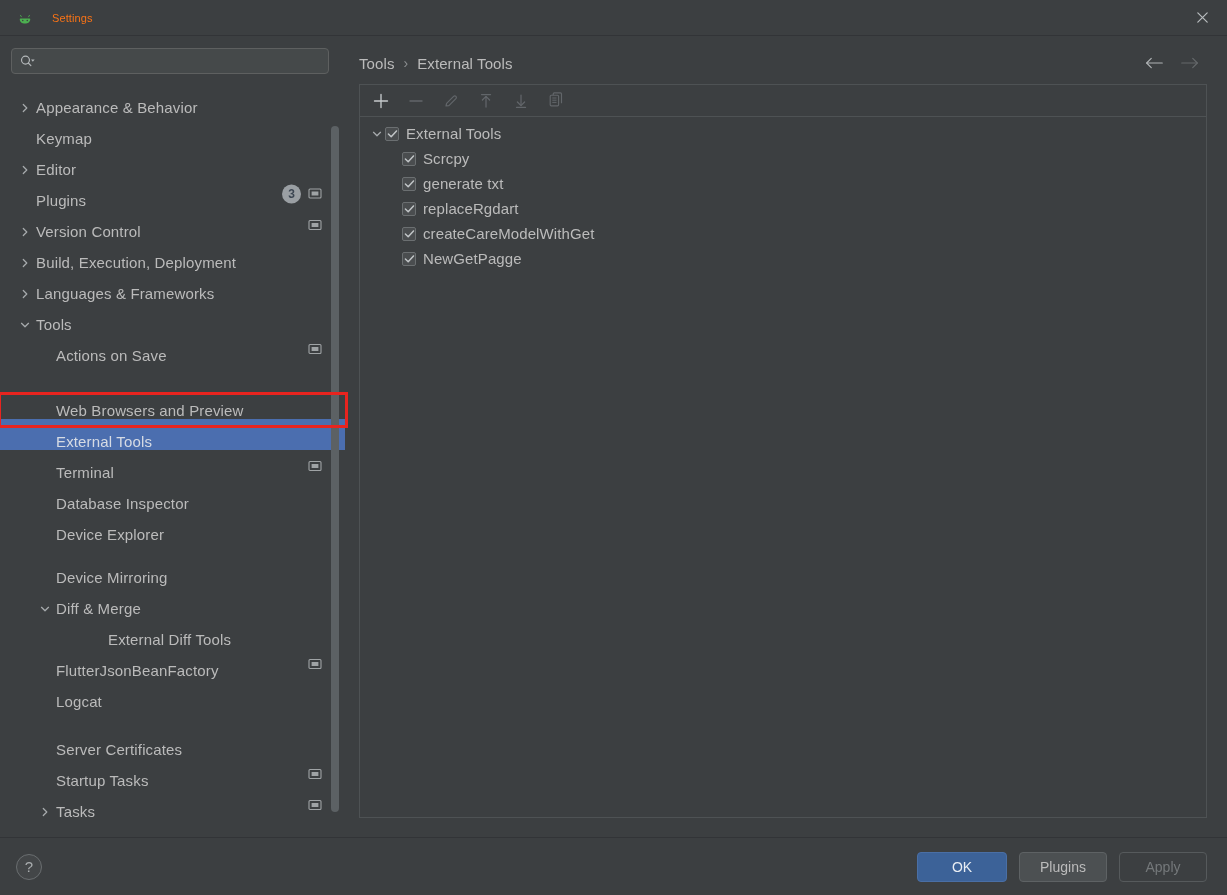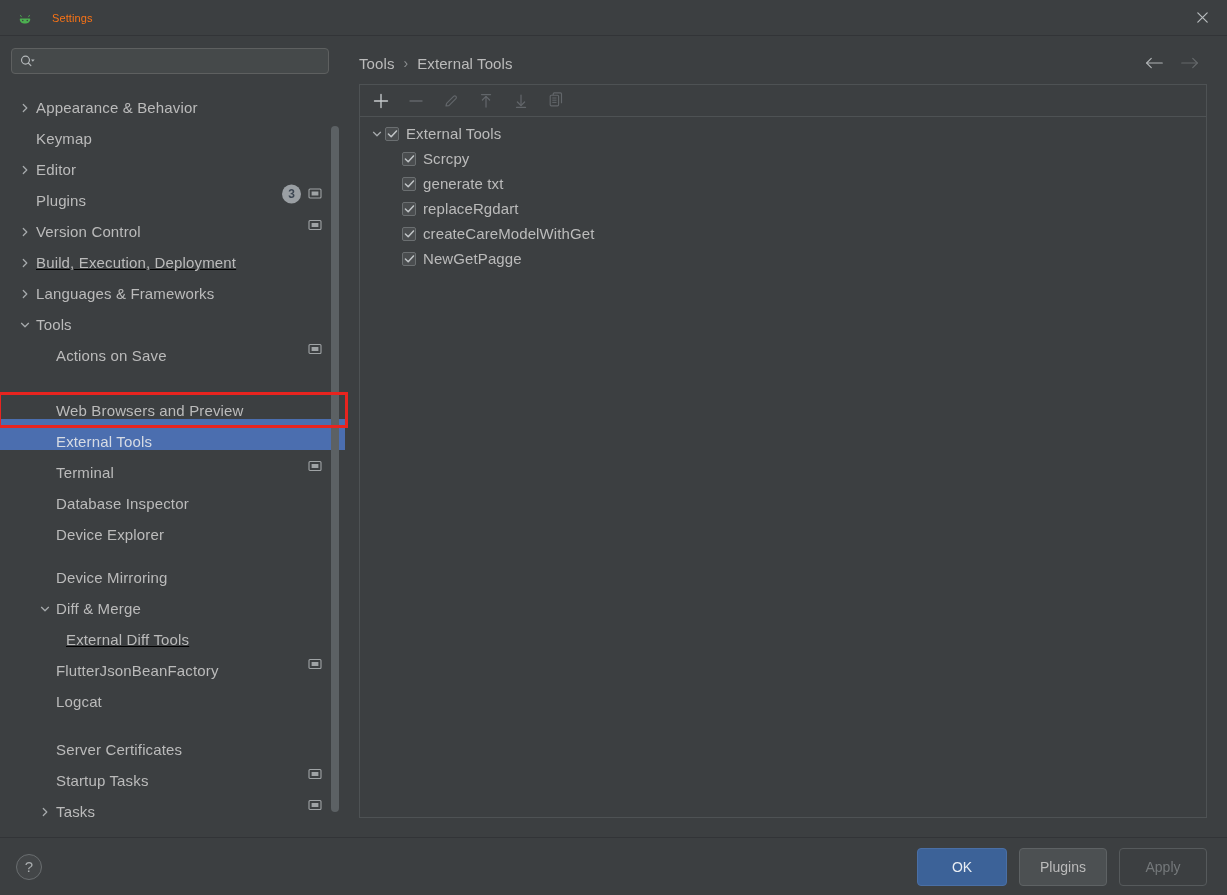--- a/index.html
+++ b/index.html
@@ -183,21 +183,21 @@
   .help-btn {
     width: 26px; height: 26px; border-radius: 50%;
     border: 1px solid #6a6e70;
     display: flex; align-items: center; justify-content: center;
     color: #a9adaf; font-size: 15px;
     cursor: pointer;
     background: #434648;
   }
   .footer-actions { margin-left: auto; display: flex; align-items: center; gap: 12px; }
   .btn {
-    height: 38px; min-width: 88px;
+    height: 30px; min-width: 88px;
     border-radius: 4px;
     font-size: 14px;
     font-family: "Liberation Sans", sans-serif;
     display: flex; align-items: center; justify-content: center;
     cursor: pointer;
     border: 1px solid #5e6264;
     background: #4c5052; color: #bbbbbb;
     padding: 0 14px;
   }
   .btn.primary { background: #3c6298; border-color: #4a6fa5; color: #e8edf3; min-width: 90px; }
@@ -287,21 +287,21 @@
             <span class="tree-label">Version Control</span>
             <span class="tree-right">
               <span>
                 <svg class="scope-icon" width="14" height="12" viewBox="0 0 14 12">
                   <rect x="1" y="1.5" width="12" height="9" rx="1" fill="none" stroke="#9fa3a5" stroke-width="1.1"></rect>
                   <rect x="3.6" y="4" width="6.8" height="4" fill="#9fa3a5"></rect>
                 </svg>
               </span>
             </span>
           </div>
-          <div class="tree-row" style="padding-left: 17px; text-decoration: underline;">
+          <div class="tree-row" style="padding-left: 17px;">
             <span class="chev">
               <svg width="12" height="12" viewBox="0 0 12 12">
                 <path d="M4.3 2.5 L7.8 6 L4.3 9.5" fill="none" stroke="#a7abad" stroke-width="1.25" stroke-linecap="round" stroke-linejoin="round"></path>
               </svg>
             </span>
             <span class="tree-label">Build, Execution, Deployment</span>
           </div>
           <div class="tree-row" style="padding-left: 17px;">
             <span class="chev">
               <svg width="12" height="12" viewBox="0 0 12 12">
@@ -363,21 +363,21 @@
             <span class="tree-label">Device Mirroring</span>
           </div>
           <div class="tree-row" style="padding-left: 37px;">
             <span class="chev">
               <svg width="12" height="12" viewBox="0 0 12 12">
                 <path d="M2.5 4.3 L6 7.8 L9.5 4.3" fill="none" stroke="#a7abad" stroke-width="1.25" stroke-linecap="round" stroke-linejoin="round"></path>
               </svg>
             </span>
             <span class="tree-label">Diff &amp; Merge</span>
           </div>
-          <div class="tree-row" style="padding-left: 47px; text-decoration: underline;">
+          <div class="tree-row" style="padding-left: 89px;">
             <span class="chev blank"></span>
             <span class="tree-label">External Diff Tools</span>
           </div>
           <div class="tree-row" style="padding-left: 37px;">
             <span class="chev blank"></span>
             <span class="tree-label">FlutterJsonBeanFactory</span>
             <span class="tree-right">
               <span>
                 <svg class="scope-icon" width="14" height="12" viewBox="0 0 14 12">
                   <rect x="1" y="1.5" width="12" height="9" rx="1" fill="none" stroke="#9fa3a5" stroke-width="1.1"></rect>

